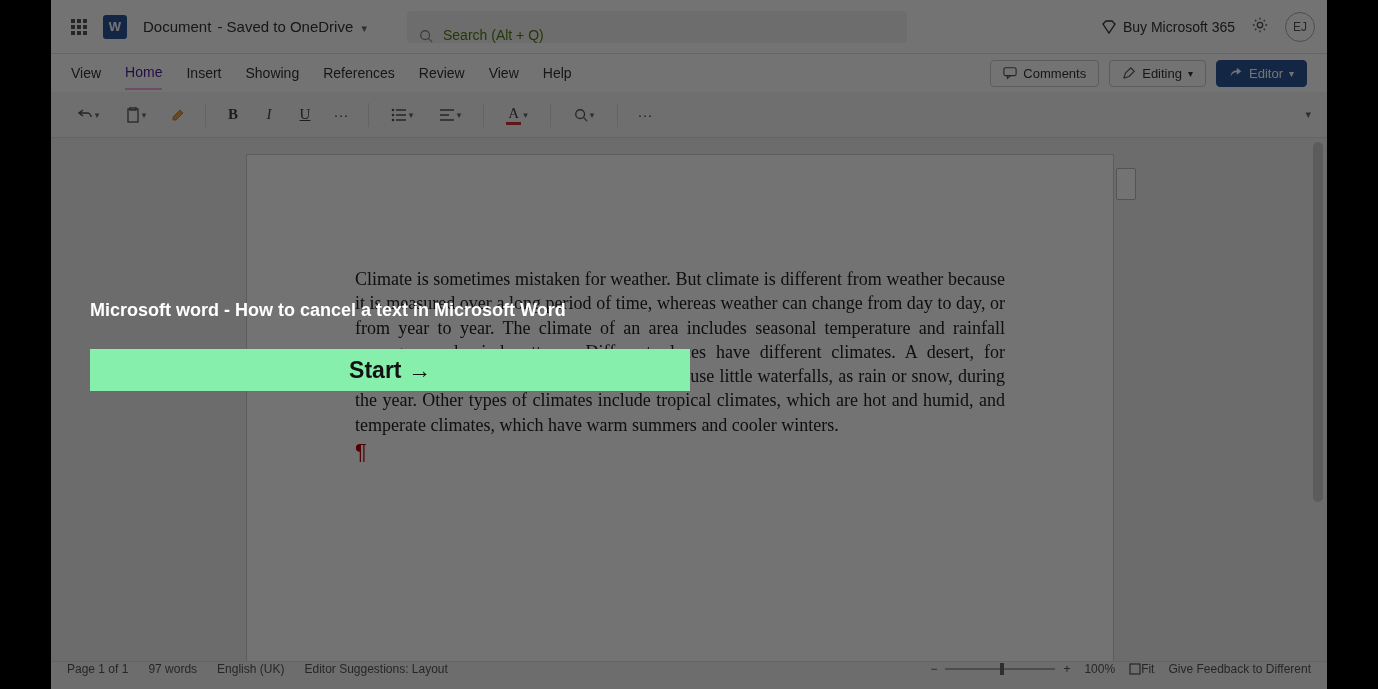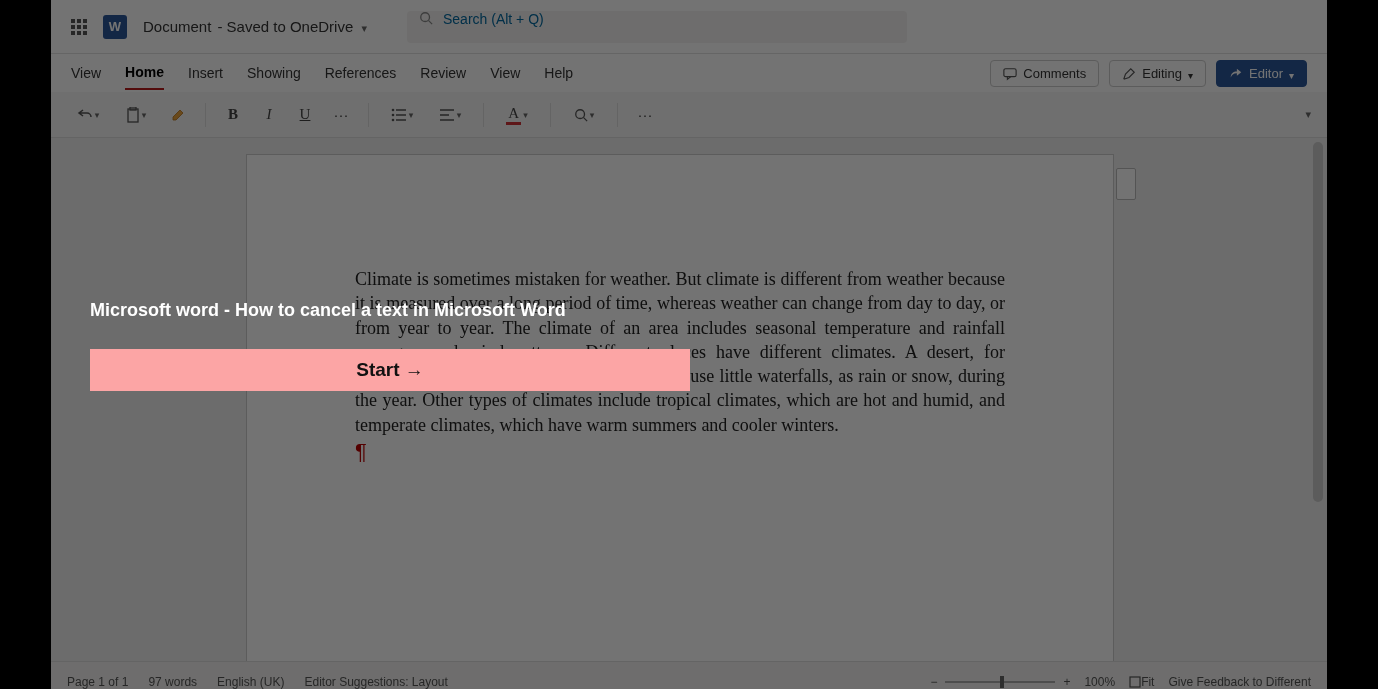--- a/index.html
+++ b/index.html
@@ -36,44 +36,44 @@
 .doc-title { font-size: 15px; color: #333; margin-right: 6px; }
 .doc-saved { font-size: 15px; color: #333; }
 .doc-chevron { margin-left: 4px; color:#666; font-size:11px; }
 .search-box {
   margin-left: 40px;
   width: 500px;
   height: 32px;
   background: #f3f2f1;
   border-radius: 4px;
   display: flex;
-  align-items: flex-start;
+  align-items: flex-end;
   padding: 0 12px;
-  color: #0369a1;
+  color: #4d7c0f;
   font-size: 14px;
 }
 .search-box svg { margin-right: 10px; }
 .title-right { margin-left: auto; display: flex; align-items: center; gap: 16px; }
 .buy-365 { display:flex; align-items:center; gap:6px; font-size:14px; color:#333; }
 .gear { color:#555; }
 .avatar { width: 30px; height: 30px; border: 1px solid #aaa; border-radius: 50%; display:flex; align-items:center; justify-content:center; font-size:12px; color:#555; }
 
 .ribbon-tabs {
   height: 38px;
   display: flex;
   align-items: center;
   padding: 0 20px;
   background: #fff;
   font-size: 14px;
   color: #333;
 }
 .ribbon-tabs .tab { margin-right: 24px; padding: 8px 0; cursor: pointer; }
-.ribbon-tabs .tab.active { color: #000000; font-weight: 700; border-bottom: 2px solid #b91c1c; }
+.ribbon-tabs .tab.active { color: #4c1d95; font-weight: 400; border-bottom: 2px solid #f9a8d4; }
 .ribbon-right { margin-left: auto; display: flex; align-items: center; gap: 10px; }
-.rbtn { border: 1px solid #ccc; background:#fff; padding: 5px 12px; border-radius:4px; font-size:13px; display:flex; align-items:flex-end; gap:6px; color:#333; }
+.rbtn { border: 1px solid #ccc; background:#fff; padding: 5px 12px; border-radius:4px; font-size:13px; display:flex; align-items:center; gap:6px; color:#333; }
 .rbtn.share { background: #2b579a; color:#fff; border-color:#2b579a; }
 
 .toolbar {
   height: 46px;
   background: #f5f5f5;
   border-bottom: 1px solid #ddd;
   display:flex;
   align-items:center;
   padding: 0 16px;
   gap: 6px;
@@ -134,21 +134,21 @@
 }
 
 .status-bar {
   position: absolute;
   bottom: 0;
   height: 28px;
   width: 100%;
   background: #f3f2f1;
   border-top: 1px solid #ddd;
   display:flex;
-  align-items:flex-end;
+  align-items:flex-start;
   padding: 0 16px;
   font-size: 12px;
   color: #555;
 }
 .status-bar .sitem { margin-right: 20px; }
 .status-right { margin-left:auto; display:flex; align-items:center; gap: 14px; }
 .zoom-slider { display:flex; align-items:center; gap:8px; }
 .zs-track { width: 110px; height: 2px; background:#aaa; position:relative; }
 .zs-thumb { position:absolute; left:50%; top:-5px; width:4px; height:12px; background:#666; }
 
@@ -161,23 +161,23 @@
 
 .tutorial {
   position: absolute;
   left: 90px;
   top: 300px;
   width: 600px;
   z-index: 10;
 }
 .tutorial-title { color:#fff; font-size: 18px; font-weight: 700; margin-bottom: 28px; font-family: Arial, sans-serif; }
 .start-btn {
-  background:#fca5a5;
+  background:#86efac;
   color:#111;
-  font-size: 19px;
+  font-size: 23px;
   font-weight: 600;
   width: 600px;
   height: 42px;
   display:flex;
   align-items:center;
   justify-content:center;
   font-family: Arial, sans-serif;
   cursor:pointer;
 }
 </style>
@@ -205,20 +205,35 @@
     <span class="doc-saved">
       <span> - </span><span>Saved to OneDrive</span>
       <span class="doc-chevron">▾</span>
     </span>
     <div class="search-box">
       <svg width="14" height="14" viewBox="0 0 16 16">
           <circle cx="7" cy="7" r="5" fill="none" stroke="#888" stroke-width="1.5"></circle>
           <line x1="11" y1="11" x2="15" y2="15" stroke="#888" stroke-width="1.5"></line>
         </svg>
       <span>Search (Alt + Q)</span>
+    </div>
+    <div class="title-right">
+      <div class="buy-365">
+        <svg width="16" height="16" viewBox="0 0 16 16">
+            <path d="M2 5 L5 2 L11 2 L14 5 L8 14 Z" fill="none" stroke="#333" stroke-width="1.3"></path>
+          </svg>
+        <span>Buy Microsoft 365</span>
+      </div>
+      <div class="gear">
+        <svg width="18" height="18" viewBox="0 0 20 20">
+            <circle cx="10" cy="10" r="3" fill="none" stroke="#555" stroke-width="1.5"></circle>
+            <path d="M10 2v2M10 16v2M2 10h2M16 10h2M4.5 4.5l1.4 1.4M14.1 14.1l1.4 1.4M4.5 15.5l1.4-1.4M14.1 5.9l1.4-1.4" stroke="#555" stroke-width="1.5"></path>
+          </svg>
+      </div>
+      <div class="avatar">EJ</div>
     </div>
   </div>
 
   <div class="ribbon-tabs">
     <span class="tab">View</span>
     <span class="tab active">Home</span>
     <span class="tab">Insert</span>
     <span class="tab">Showing</span>
     <span class="tab">References</span>
     <span class="tab">Review</span>

